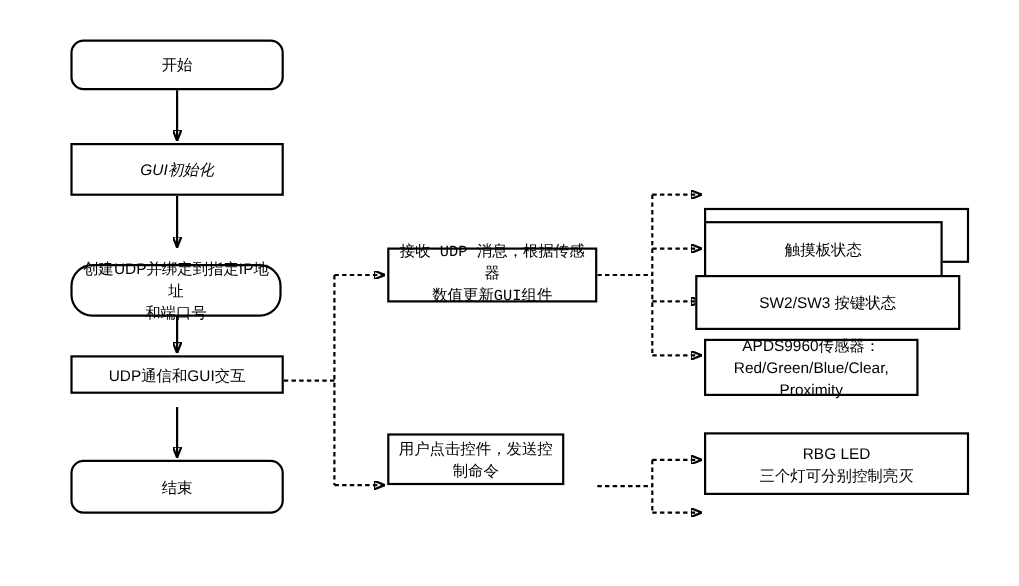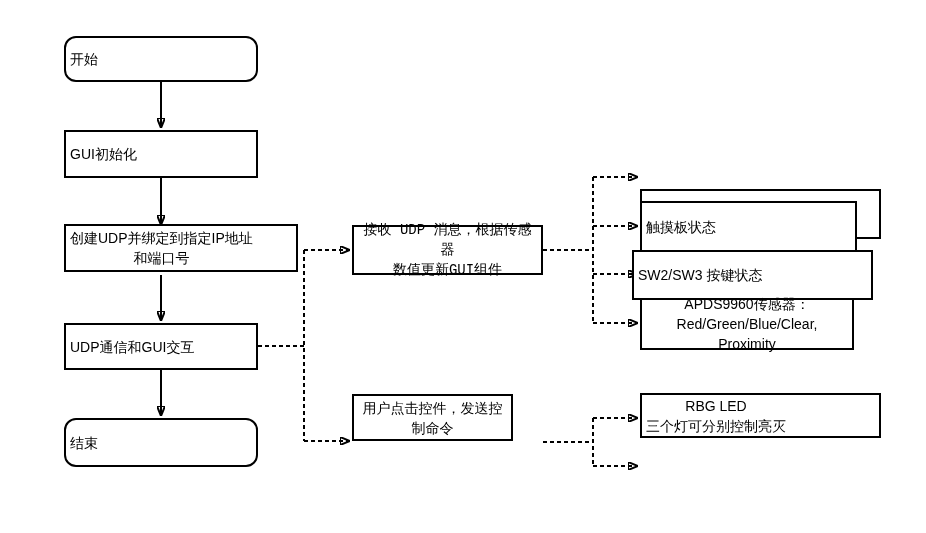--- a/index.html
+++ b/index.html
@@ -28,20 +28,21 @@
   .wires path.dashed {
     stroke-dasharray: 4 3;
   }
   .node {
     position: absolute;
     box-sizing: border-box;
     border: 2px solid #000000;
     background: #ffffff;
     display: flex;
     align-items: center;
+    justify-content: center;
     text-align: center;
   }
   .node .label {
     display: block;
     white-space: pre-line;
     font-size: 14px;
     line-height: 20px;
     color: #000000;
     padding: 0 4px;
   }
@@ -81,30 +82,30 @@
     <path class="dashed" d="M543 442 L593 442"></path>
     <path class="dashed" d="M593 418 L593 466"></path>
     <path class="dashed" d="M593 418 L638 418" marker-end="url(#arrow)"></path>
     <path class="dashed" d="M593 466 L638 466" marker-end="url(#arrow)"></path>
   </svg>
 
   <div class="node rounded" style="left:64px; top:36px; width:194px; height:46px;">
     <span class="label">开始</span>
   </div>
 
-  <div class="node" style="left:64px; top:130px; width:194px; height:48px;">
+  <div class="node" style="left:64px; top:130px; width:194px; height:48px;font-style:italic;">
     <span class="label">GUI初始化</span>
   </div>
 
-  <div class="node" style="left:64px; top:224px; width:234px; height:48px;">
+  <div class="node" style="left:64px; top:240px; width:192px; height:48px;border-radius:20px;">
     <span class="label">创建UDP并绑定到指定IP地址
 和端口号</span>
   </div>
 
-  <div class="node" style="left:64px; top:323px; width:194px; height:47px;">
+  <div class="node" style="left:64px; top:323px; width:194px; height:35px;">
     <span class="label">UDP通信和GUI交互</span>
   </div>
 
   <div class="node rounded" style="left:64px; top:418px; width:194px; height:49px;">
     <span class="label">结束</span>
   </div>
 
   <div class="node" style="left:352px; top:225px; width:191px; height:50px;font-family:Liberation Mono, monospace;">
     <span class="label">接收 UDP 消息，根据传感器
 数值更新GUI组件</span>
@@ -119,24 +120,24 @@
   </div>
 
   <div class="node" style="left:640px; top:201px; width:217px; height:51px;">
     <span class="label">触摸板状态</span>
   </div>
 
   <div class="node" style="left:632px; top:250px; width:241px; height:50px;">
     <span class="label">SW2/SW3 按键状态</span>
   </div>
 
-  <div class="node" style="left:640px; top:298px; width:214px; height:52px;">
+  <div class="node" style="left:640px; top:308px; width:195px; height:52px;">
     <span class="label">APDS9960传感器：
 Red/Green/Blue/Clear, Proximity</span>
   </div>
 
-  <div class="node" style="left:640px; top:393px; width:241px; height:45px;">
+  <div class="node" style="left:640px; top:393px; width:241px; height:57px;">
     <span class="label">RBG LED
 三个灯可分别控制亮灭</span>
   </div>
 
 
 </div>
 
 </body></html>

